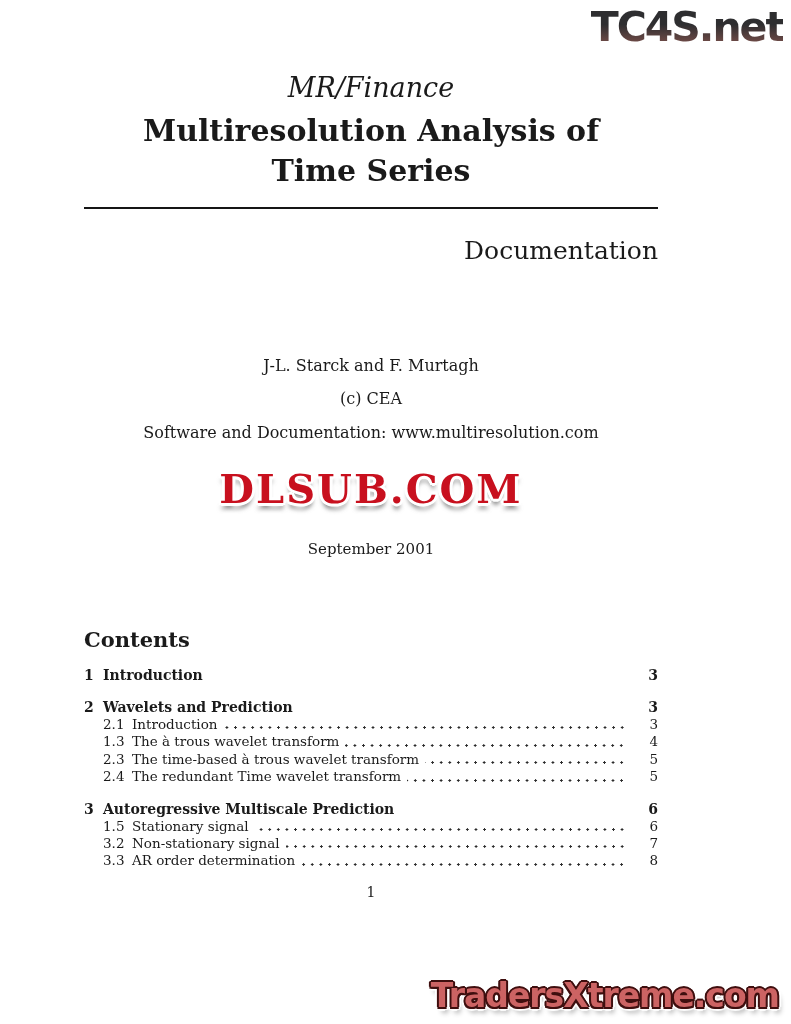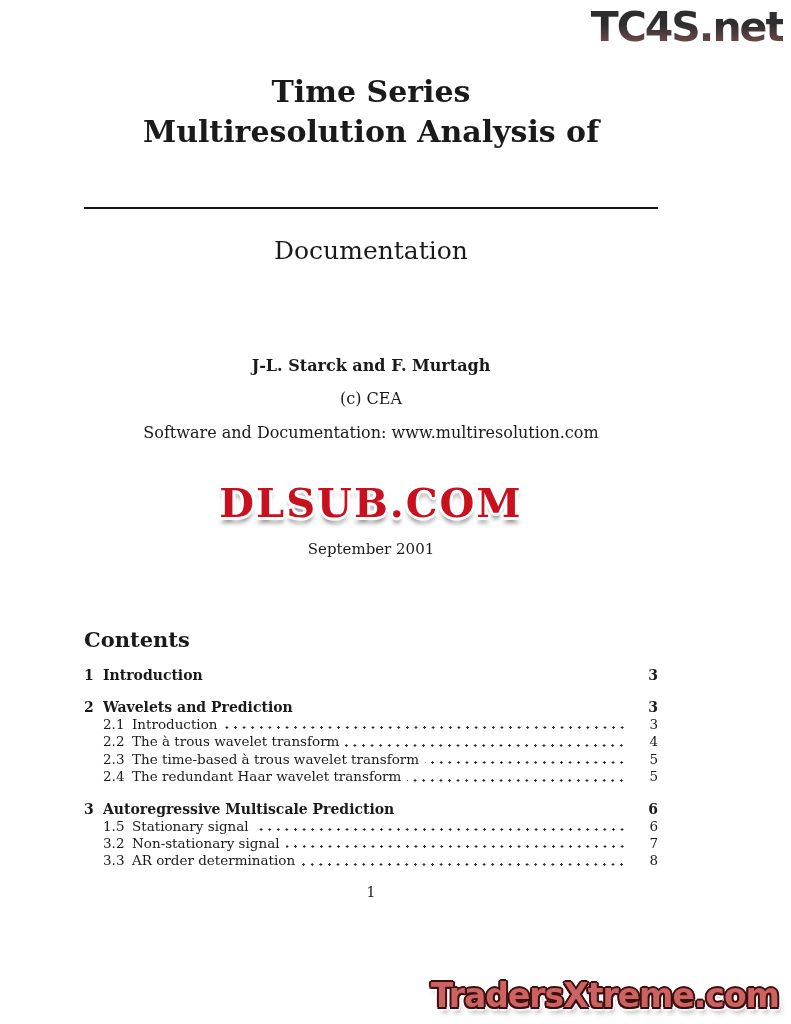--- a/index.html
+++ b/index.html
@@ -20,31 +20,31 @@
     background:linear-gradient(to bottom, var(--tc4s-top,#2e2e30) 45%, var(--tc4s-bottom,#84544e) 95%);
     -webkit-background-clip:text; background-clip:text;
     color:transparent;
   }
 
   
   .title-block{position:absolute; top:72px; left:84px; width:574px; text-align:center;}
   .title-series{font-style:italic; font-size:27px; margin-bottom:8px;}
   .title-main{font-weight:bold; font-size:30px; line-height:40px;}
   .title-rule{position:absolute; top:207px; left:84px; width:574px; height:2px; background:#151515;}
-  .subtitle{position:absolute; top:236px; left:84px; width:574px; text-align:center; font-size:25px;}
+  .subtitle{position:absolute; top:236px; left:84px; width:574px; text-align:right; font-size:25px;}
 
   
   .meta-line{position:absolute; left:84px; width:574px; text-align:center; font-size:16px;}
-  .authors{top:356px;font-weight:bold;}
+  .authors{top:356px;}
   .copyright{top:389px;}
   .software{top:423px;}
   .date-line{top:540px; font-size:15px;}
 
   
-  .dlsub-wrap{position:absolute; top:479px; left:84px; width:574px; text-align:center;}
+  .dlsub-wrap{position:absolute; top:465px; left:84px; width:574px; text-align:center;}
   .dlsub-logo{
     display:inline-block;
     font-family:"DejaVu Serif", serif;
     font-weight:bold; font-size:40px; letter-spacing:2px;
     color:var(--dlsub-red,#c8101e);
     text-shadow:
       -2px -2px 0 #fff, 2px -2px 0 #fff, -2px 2px 0 #fff, 2px 2px 0 #fff,
       -3px 0 0 #fff, 3px 0 0 #fff, 0 -3px 0 #fff, 0 3px 0 #fff,
       0 6px 4px rgba(110,110,110,0.75);
   }
@@ -86,22 +86,23 @@
   }
 </style>
 </head>
 <body>
 
 <div class="page">
 
   <div class="tc4s-logo">TC4S.net</div>
 
   <div class="title-block">
+    <div class="title-series">MR/Finance</div>
+    <div class="title-main">Multiresolution Analysis of</div>
     <div class="title-main">Time Series</div>
-    <div class="title-main">Multiresolution Analysis of</div>
   </div>
 
   <div class="title-rule"></div>
 
   <div class="subtitle">Documentation</div>
 
   <div class="meta-line authors">J-L. Starck and F. Murtagh</div>
   <div class="meta-line copyright">(c) CEA</div>
   <div class="meta-line software">Software and Documentation: www.multiresolution.com</div>
 
@@ -126,34 +127,34 @@
           <span class="spacer"></span>
           <span class="page-col">3</span>
         </div>
         <div class="toc-sub">
           <span class="num">2.1</span>
           <span class="ttl">Introduction</span>
           <span class="leader"></span>
           <span class="page-col">3</span>
         </div>
         <div class="toc-sub">
-          <span class="num">2.2</span>
+          <span class="num">1.3</span>
           <span class="ttl">The à trous wavelet transform</span>
           <span class="leader"></span>
           <span class="page-col">4</span>
         </div>
         <div class="toc-sub">
           <span class="num">2.3</span>
           <span class="ttl">The time-based à trous wavelet transform</span>
           <span class="leader"></span>
           <span class="page-col">5</span>
         </div>
         <div class="toc-sub">
           <span class="num">2.4</span>
-          <span class="ttl">The redundant Haar wavelet transform</span>
+          <span class="ttl">The redundant Time wavelet transform</span>
           <span class="leader"></span>
           <span class="page-col">5</span>
         </div>
         <div class="toc-section">
           <span class="num">3</span>
           <span class="ttl">Autoregressive Multiscale Prediction</span>
           <span class="spacer"></span>
           <span class="page-col">6</span>
         </div>
         <div class="toc-sub">

